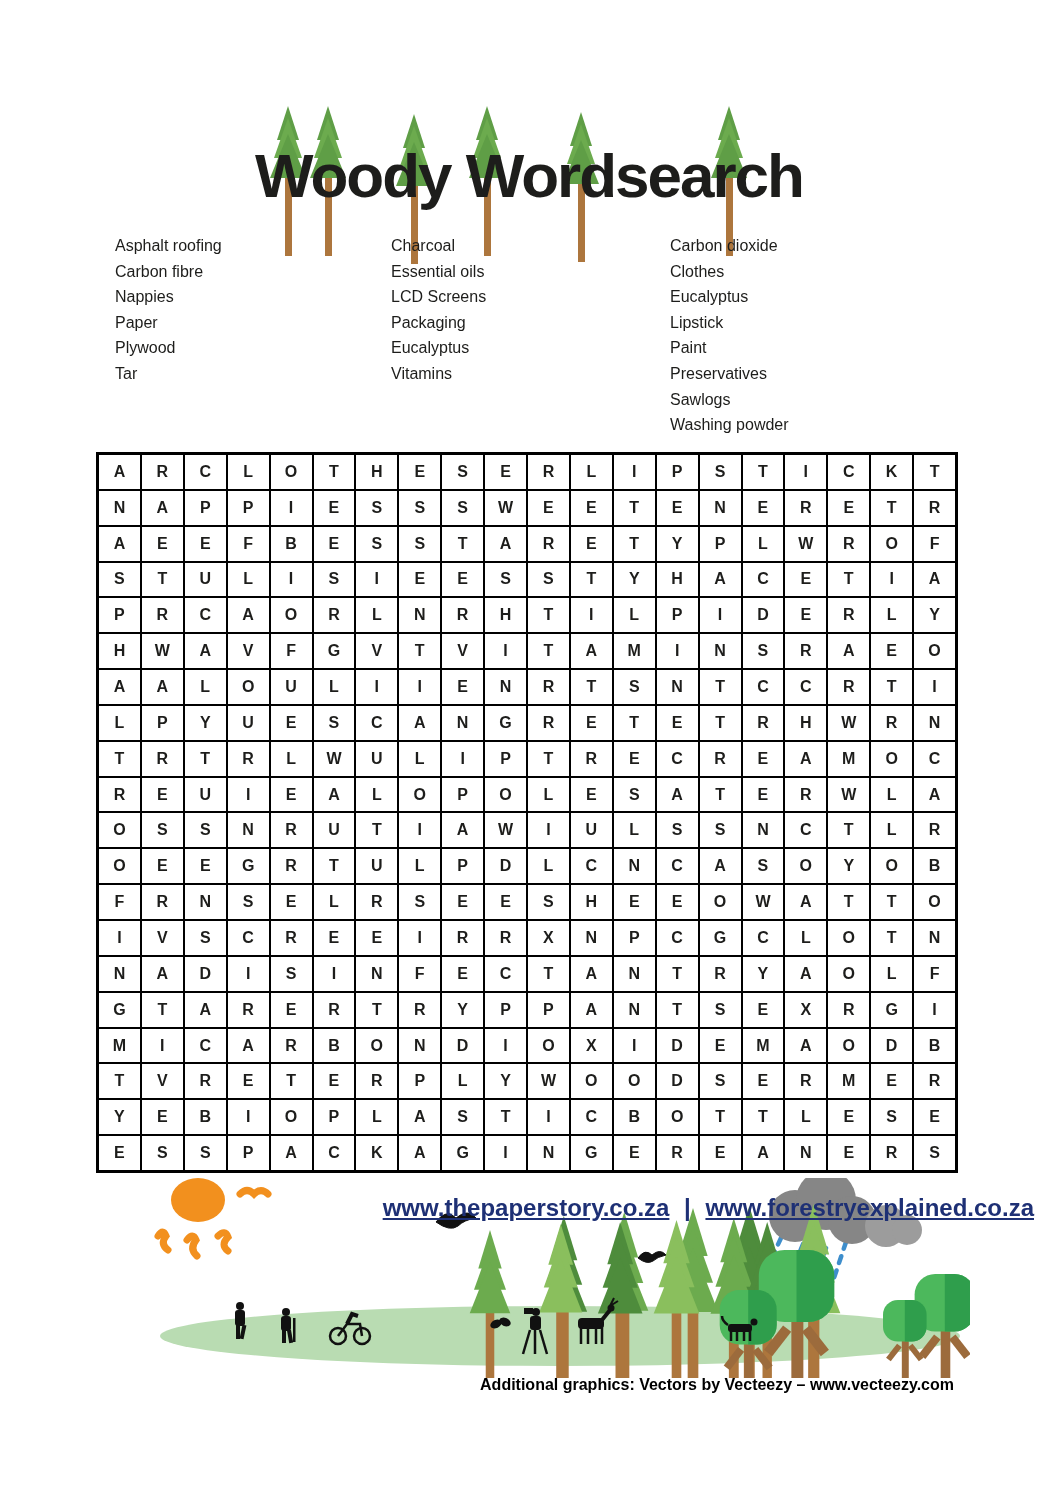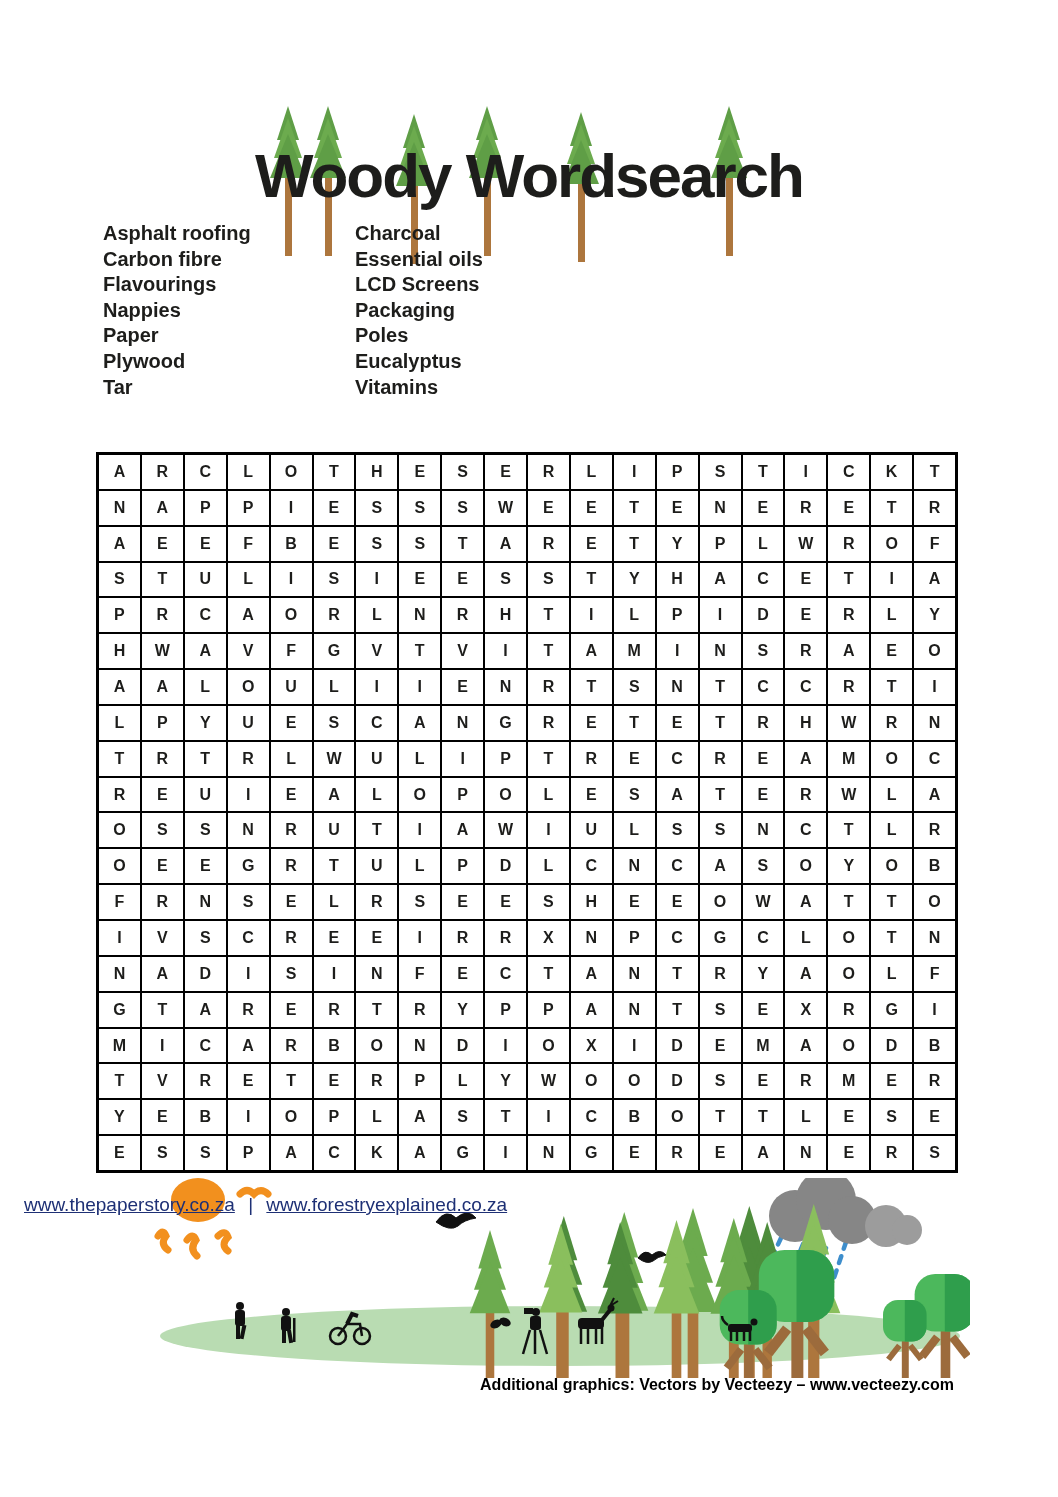--- a/index.html
+++ b/index.html
@@ -7,33 +7,33 @@
         font-family:"Liberation Sans",sans-serif;color:#1d1d1b;border-radius:14px;}
 
   
   .title-block{position:absolute;left:0;top:98px;width:1058px;height:130px;}
   .title-trees{position:absolute;left:0;top:0;width:1058px;height:200px;}
   .page-title{position:absolute;left:0;top:42px;width:1058px;text-align:center;
               font-size:62px;font-weight:bold;letter-spacing:-2px;color:#1d1d1b;}
 
   
   .word-list{position:absolute;left:103px;top:221px;width:860px;display:flex;}
-  .word-col{list-style:none;margin:0;padding:0;font-size:20px;font-weight:bold;line-height:25.6px;}
+  .word-col{list-style:none;margin:12px;padding:0;font-size:16px;font-weight:normal;line-height:25.6px;}
   .word-col.c0{width:252px;} .word-col.c1{width:185px;} .word-col.c2{width:255px;} .word-col.c3{width:168px;}
 
   
   .wsgrid{position:absolute;left:96px;top:452px;width:858px;height:717px;
           display:grid;grid-template-columns:repeat(20,1fr);grid-template-rows:repeat(20,1fr);
           border:2px solid #000;}
   .cell{border:1px solid #000;display:flex;align-items:center;justify-content:center;
         font-size:16px;font-weight:bold;color:#1d1d1b;}
 
   
-  .footer-links{position:absolute;left:24px;top:1194px;width:1010px;text-align:left;
-                font-size:19px;font-weight:normal;z-index:3;}
+  .footer-links{position:absolute;left:24px;top:1194px;width:1010px;text-align:right;
+                font-size:24px;font-weight:bold;z-index:3;}
   .footer-links a{color:#1e3075;text-decoration:underline;}
   .links-sep{color:#1e3075;margin:0 8px;text-decoration:none;}
   .illustration{position:absolute;left:140px;top:1178px;width:830px;height:200px;z-index:1;}
   .credit-line{position:absolute;right:104px;top:1376px;font-size:16px;font-weight:bold;color:#000;z-index:4;}
 </style>
 </head>
 <body>
 
 <div class="page">
 
@@ -56,34 +56,42 @@
         <use href="#tpine" x="708" y="8" width="42" height="150"></use>
       </g>
     </svg>
     <div class="page-title">Woody Wordsearch</div>
   </div>
 
   <div class="word-list">
     <ul class="word-col c0">
         <li>Asphalt roofing</li>
         <li>Carbon fibre</li>
-        <li>Flavourings</li>
         <li>Nappies</li>
         <li>Paper</li>
         <li>Plywood</li>
         <li>Tar</li>
       </ul>
     <ul class="word-col c2">
         <li>Charcoal</li>
         <li>Essential oils</li>
         <li>LCD Screens</li>
         <li>Packaging</li>
-        <li>Poles</li>
         <li>Eucalyptus</li>
         <li>Vitamins</li>
+      </ul>
+    <ul class="word-col c3">
+        <li>Carbon dioxide</li>
+        <li>Clothes</li>
+        <li>Eucalyptus</li>
+        <li>Lipstick</li>
+        <li>Paint</li>
+        <li>Preservatives</li>
+        <li>Sawlogs</li>
+        <li>Washing powder</li>
       </ul>
   </div>
 
   <div class="wsgrid">
       <div class="cell">A</div>
       <div class="cell">R</div>
       <div class="cell">C</div>
       <div class="cell">L</div>
       <div class="cell">O</div>
       <div class="cell">T</div>

